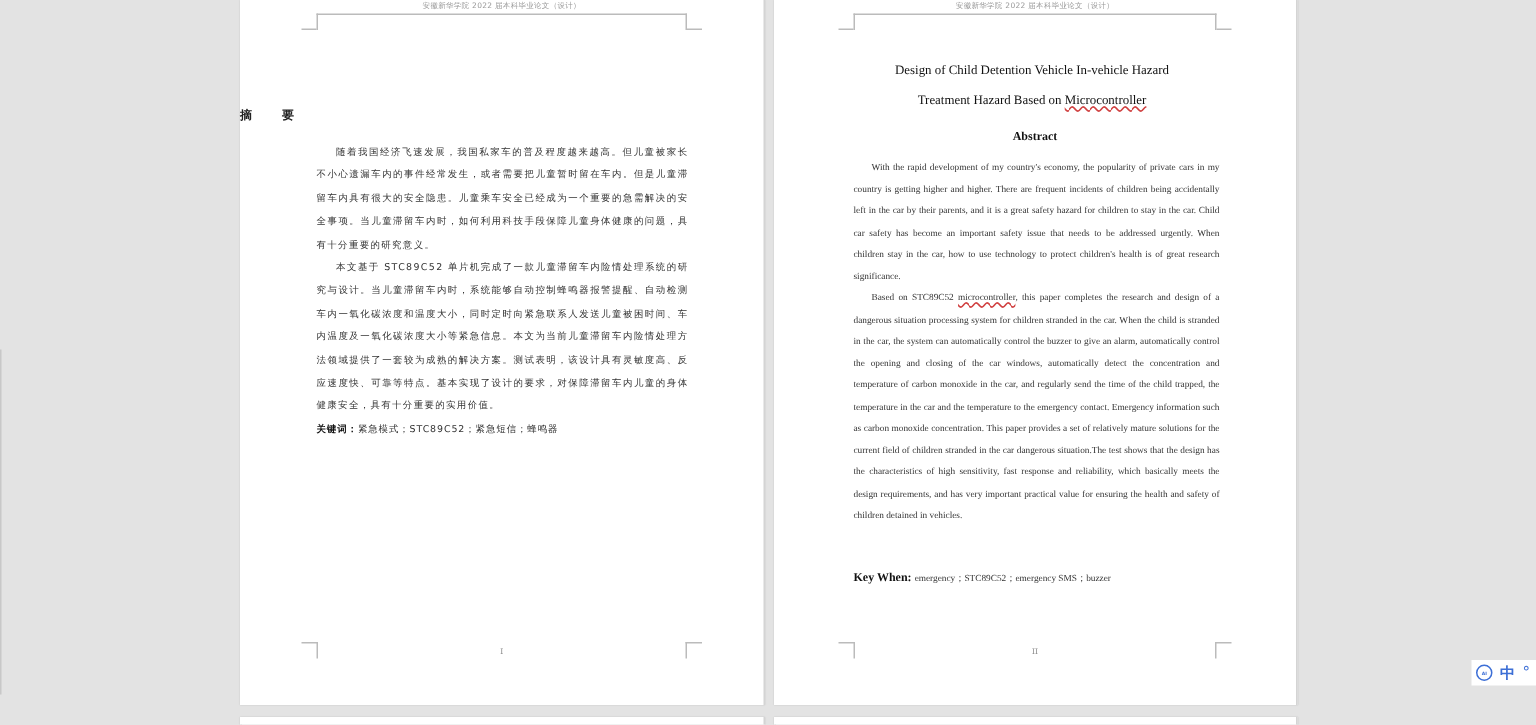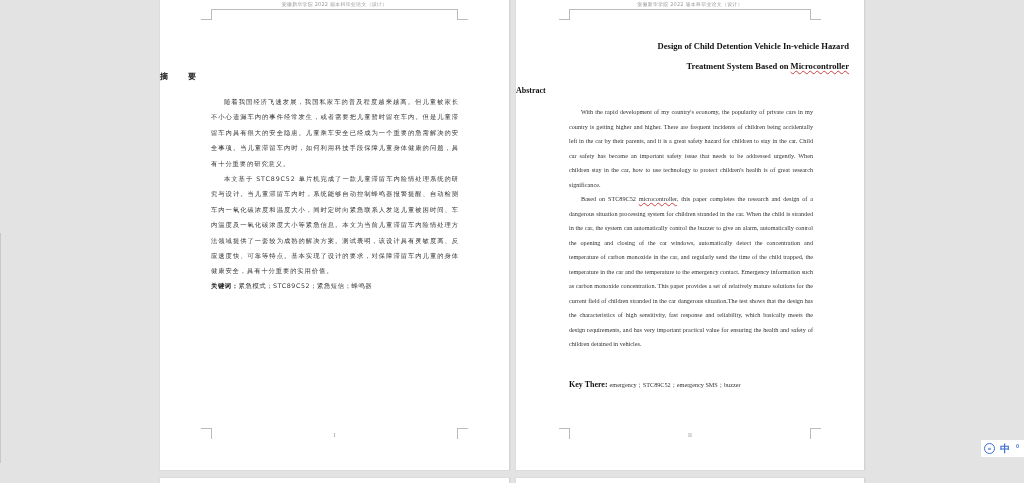--- a/index.html
+++ b/index.html
@@ -53,27 +53,27 @@
   }
   .cn-body p { margin:0; text-indent:13px; }
   .cn-kw {
     position:absolute; top:282px; left:51px; width:250px;
     font-family:"DejaVu Sans", sans-serif; font-size:6.3px; color:#333; letter-spacing:0.6px;
   }
   .cn-kw b { color:#111; }
 
   
   .en-title {
-    position:absolute; top:36px; left:0; right:15px; text-align:right;
-    font-family:"Liberation Serif", serif; font-weight:bold; font-size:8.6px; color:#111;
+    position:absolute; top:36px; left:0; right:4px; text-align:center;
+    font-family:"Liberation Serif", serif; font-weight:normal; font-size:8.6px; color:#111;
     line-height:20px;
   }
   .en-title .ul { text-decoration:underline; text-decoration-color:#d04040; text-decoration-style:wavy; }
   .en-abs-title {
-    position:absolute; top:86px; left:0; right:0; 
+    position:absolute; top:86px; left:0; right:0; text-align:center;
     font-family:"Liberation Serif", serif; font-weight:bold; font-size:8px; color:#111;
   }
   .en-body {
     position:absolute; left:53px; width:244px;
     font-family:"Liberation Serif", serif; font-size:6.2px; color:#333;
     line-height:14.5px; text-align:justify;
   }
   .en-body p { margin:0; text-indent:12px; }
   .en-body .ul { text-decoration:underline; text-decoration-color:#d04040; text-decoration-style:wavy; }
   .en-kw {
@@ -123,31 +123,31 @@
 </div>
 
 <div class="page" id="page2">
   <div class="hdr">安徽新华学院 2022 届本科毕业论文（设计）</div>
   <div class="hdr-line" style="left:53px; right:53px;"></div>
   <div class="hdr-tick-l" style="left:43px;"></div>
   <div class="hdr-tick-r" style="right:43px;"></div>
 
   <div class="en-title">
     <div>Design of Child Detention Vehicle In-vehicle Hazard</div>
-    <div><span>Treatment System Based on </span><span class="ul">Microcontroller</span></div>
+    <div><span>Treatment Hazard Based on </span><span class="ul">Microcontroller</span></div>
   </div>
   <div class="en-abs-title">Abstract</div>
 
   <div class="en-body" style="top:105px;">
     <p>With the rapid development of my country's economy, the popularity of private cars in my country is getting higher and higher. There are frequent incidents of children being accidentally left in the car by their parents, and it is a great safety hazard for children to stay in the car. Child car safety has become an important safety issue that needs to be addressed urgently. When children stay in the car, how to use technology to protect children's health is of great research significance.</p>
     <p><span>Based on STC89C52 </span><span class="ul">microcontroller</span><span>, this paper completes the research and design of a dangerous situation processing system for children stranded in the car. When the child is stranded in the car, the system can automatically control the buzzer to give an alarm, automatically control the opening and closing of the car windows, automatically detect the concentration and temperature of carbon monoxide in the car, and regularly send the time of the child trapped, the temperature in the car and the temperature to the emergency contact. Emergency information such as carbon monoxide concentration. This paper provides a set of relatively mature solutions for the current field of children stranded in the car dangerous situation.The test shows that the design has the characteristics of high sensitivity, fast response and reliability, which basically meets the design requirements, and has very important practical value for ensuring the health and safety of children detained in vehicles.</span></p>
   </div>
 
   <div class="en-kw">
-    <b>Key There: </b><span>emergency；STC89C52；emergency SMS；buzzer</span>
+    <b>Key When: </b><span>emergency；STC89C52；emergency SMS；buzzer</span>
   </div>
 
   <div class="corner bl" style="left:43px; top:428px;"></div>
   <div class="corner br" style="right:43px; top:428px;"></div>
   <div class="pnum">II</div>
 </div>
 
 <div class="page" id="page3"></div>
 <div class="page" id="page4"></div>
 

